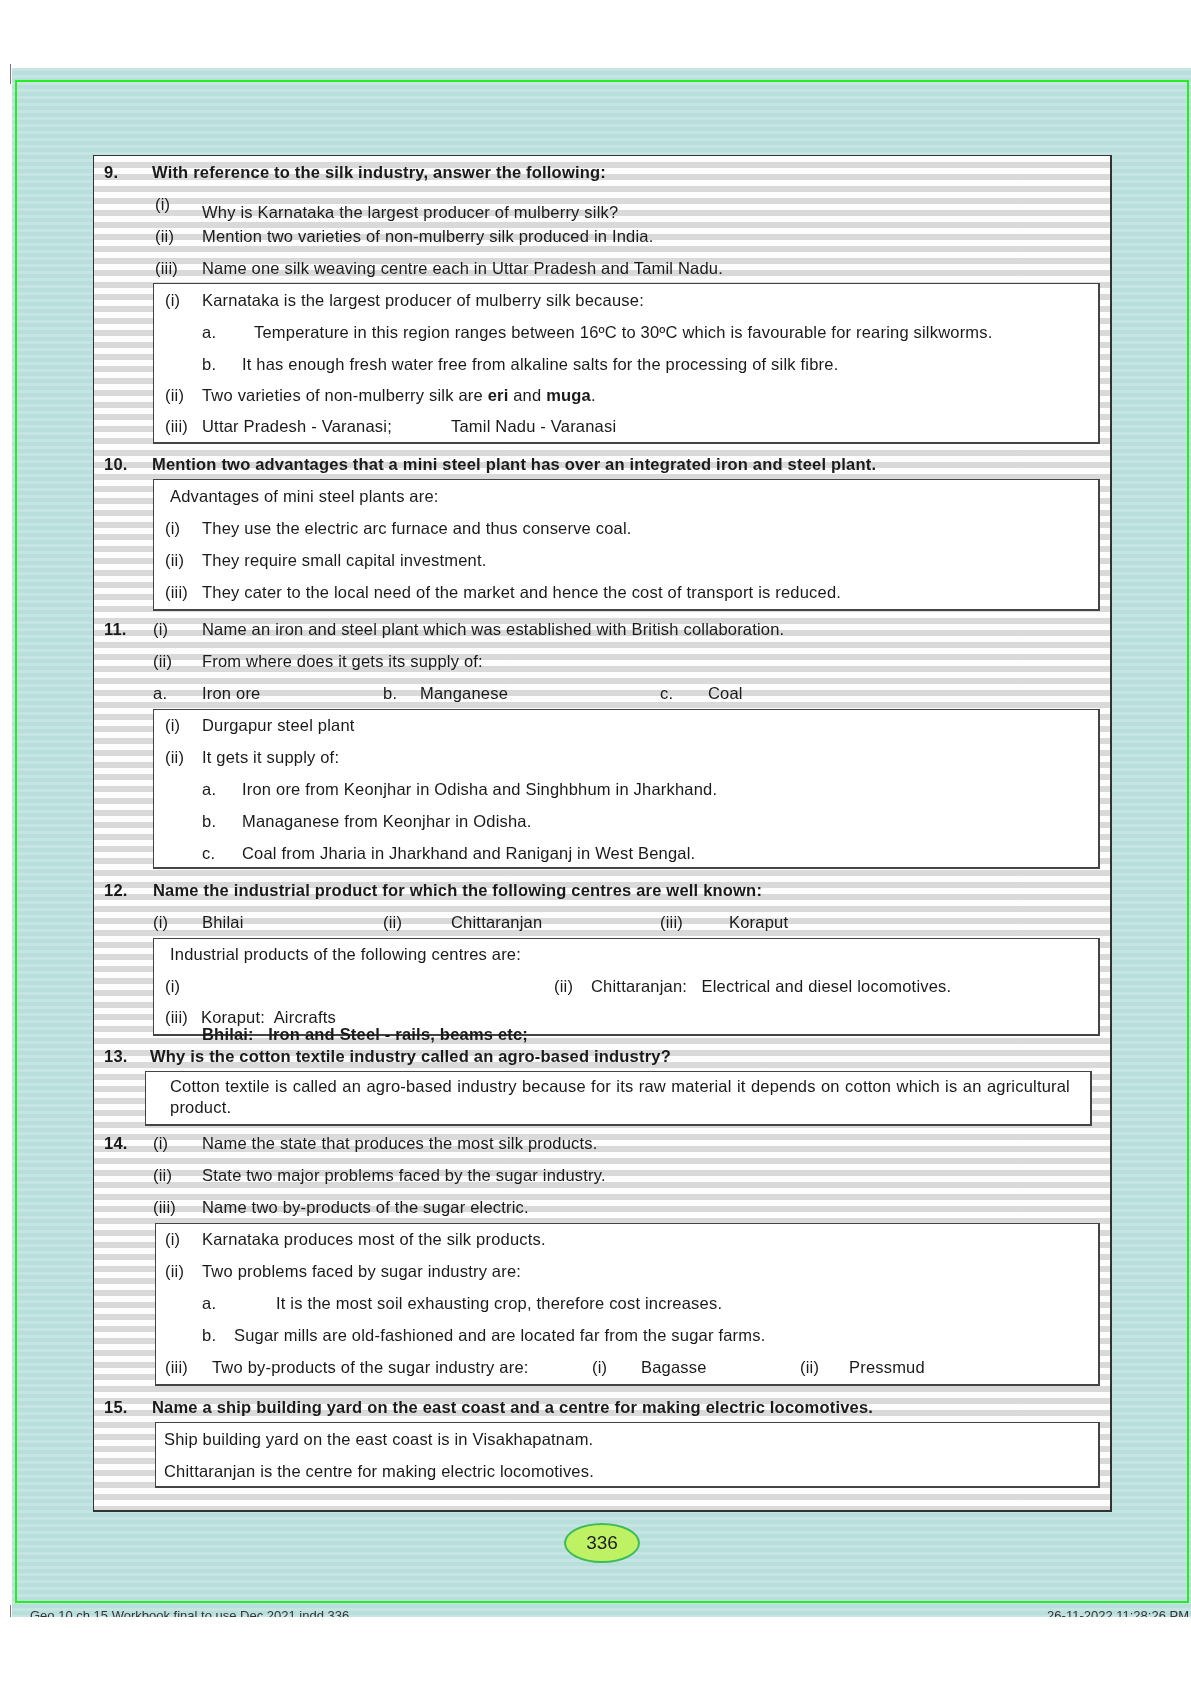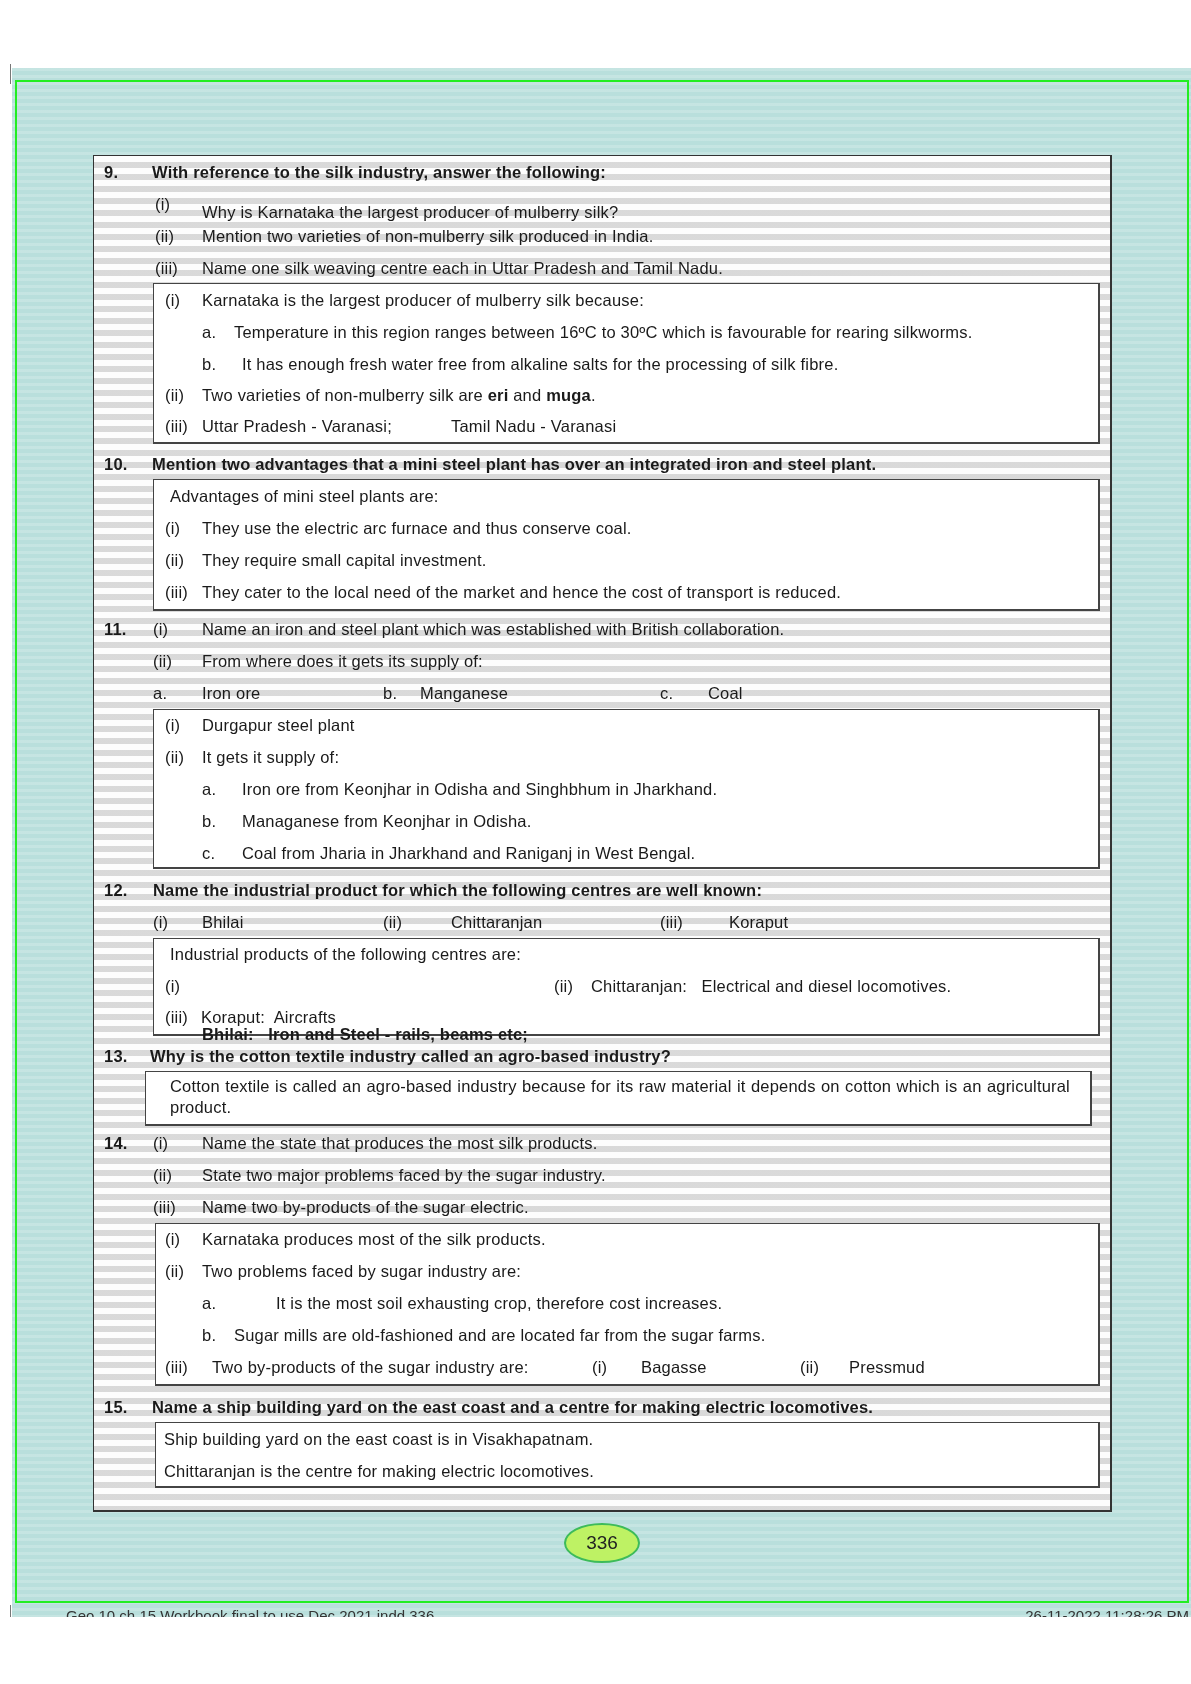--- a/index.html
+++ b/index.html
@@ -31,21 +31,21 @@
   .box {
     position: absolute; background: #ffffff;
     border: 1px solid #444; border-right-width: 2px; border-bottom-width: 2px;
   }
   .page-num {
     position: absolute; left: 564px; top: 1523px; width: 72px; height: 36px;
     border: 2px solid #3dbb5a; border-radius: 50%; background: #bef264;
     text-align: center; line-height: 36px; font-size: 19px; color: #222;
   }
   .footer {
-    position: absolute; top: 1609px; font-size: 15px; color: #333; line-height: 14px; height: 8px; overflow: hidden; margin-left: 36px;
+    position: absolute; top: 1609px; font-size: 13px; color: #333; line-height: 14px; height: 8px; overflow: hidden;
   }
   .white-bottom { position: absolute; left: 0; top: 1617px; width: 1191px; height: 67px; background: #fff; }
 </style>
 </head>
 <body>
 
 <div class="page-bg"></div>
 <div class="crop-mark-top"></div>
 <div class="crop-mark-bottom"></div>
 <div class="green-frame"></div>
@@ -60,21 +60,21 @@
   <span class="t" style="left:155px;top:226px;">(ii)</span>
   <span class="t" style="left:202px;top:226px;">Mention two varieties of non-mulberry silk produced in India.</span>
   <span class="t" style="left:155px;top:258px;">(iii)</span>
   <span class="t" style="left:202px;top:258px;">Name one silk weaving centre each in Uttar Pradesh and Tamil Nadu.</span>
 </div>
 <div class="box" style="left:153px;top:283px;width:944px;height:158px;"></div>
 <div>
   <span class="t" style="left:165px;top:290px;">(i)</span>
   <span class="t" style="left:202px;top:290px;">Karnataka is the largest producer of mulberry silk because:</span>
   <span class="t" style="left:202px;top:322px;">a.</span>
-  <span class="t" style="left:234px;top:322px;">Temperature in this region ranges between 16ºC to 30ºC which is favourable for rearing silkworms.</span>
+  <span class="t" style="left:254px;top:322px;">Temperature in this region ranges between 16ºC to 30ºC which is favourable for rearing silkworms.</span>
   <span class="t" style="left:202px;top:354px;">b.</span>
   <span class="t" style="left:242px;top:354px;">It has enough fresh water free from alkaline salts for the processing of silk fibre.</span>
   <span class="t" style="left:165px;top:385px;">(ii)</span>
   <span class="t" style="left:202px;top:385px;"><span>Two varieties of non-mulberry silk are </span><b>eri</b><span> and </span><b>muga</b><span>.</span></span>
   <span class="t" style="left:165px;top:416px;">(iii)</span>
   <span class="t" style="left:202px;top:416px;">Uttar Pradesh - Varanasi;</span>
   <span class="t" style="left:451px;top:416px;">Tamil Nadu - Varanasi</span>
 </div>
 
 <div>

